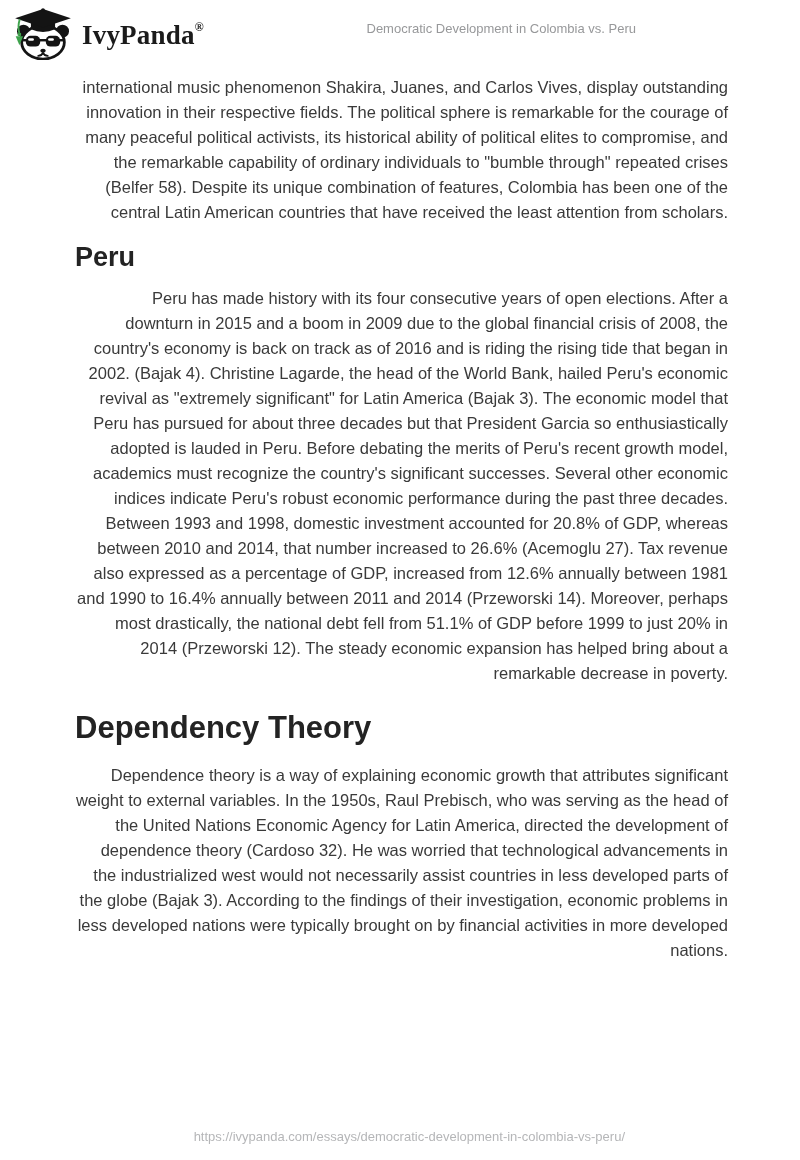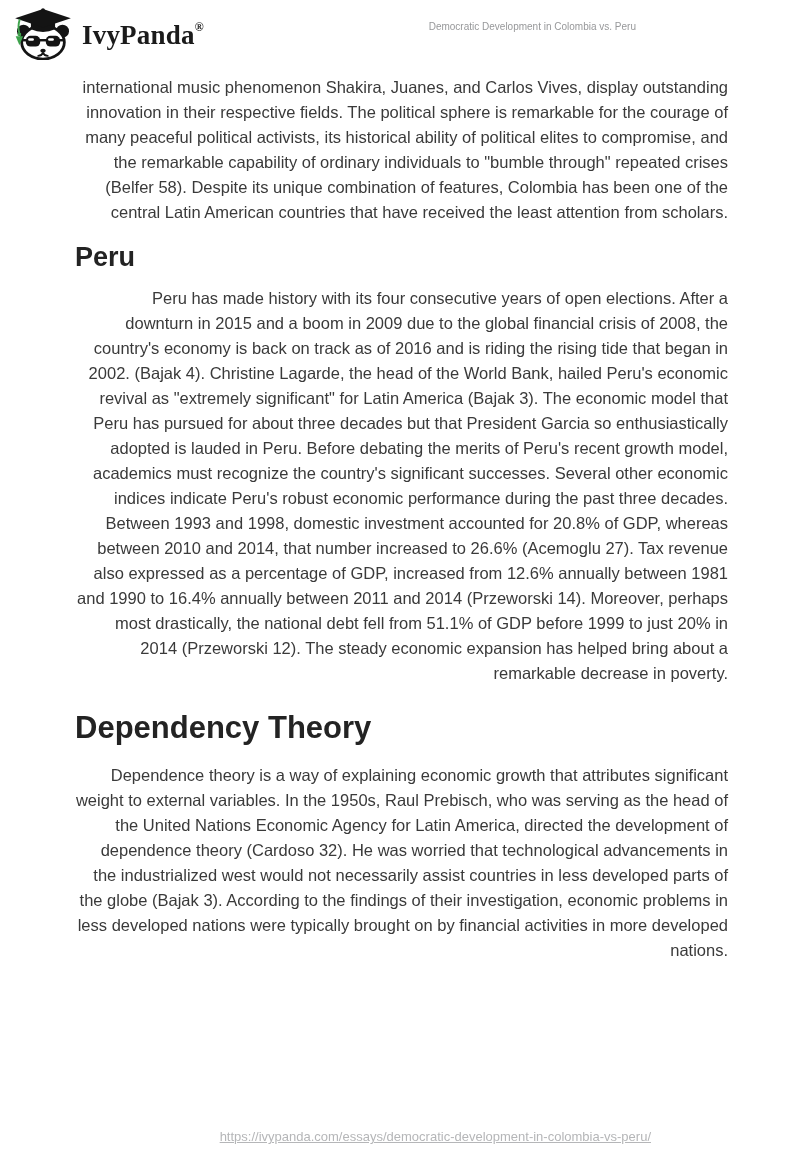--- a/index.html
+++ b/index.html
@@ -42,21 +42,21 @@
     line-height: 1;
   }
   .logo-reg {
     font-family: "Liberation Serif", serif;
     font-weight: 700;
     font-size: 12px;
     color: #1b1b1b;
     vertical-align: 13px;
   }
   .doc-title {
-    font-size: 10px;
+    font-size: 13px;
     color: #97989a;
     margin-top: 13px;
   }
   
   .content {
     margin: 15px 72px 0 75px;
     width: 653px;
     color: #3a3a3a;
     font-size: 16.5px;
     line-height: 25px;
@@ -76,25 +76,24 @@
   h2.section-heading {
     font-size: 27px;
     font-weight: 700;
     color: #232323;
     margin: 17px 0 13px 0;
     line-height: 1.15;
   }
   
   .footer {
     position: absolute;
-    right: 18px;
+    right: 44px;
     bottom: 16px;
     font-size: 13px;
     color: #b5b6b8;
-    text-decoration: underline;
   }
 </style>
 </head>
 <body>
 
 <div class="page">
 
   <div class="header">
     <div class="logo">
       <svg width="62" height="52" viewBox="0 0 66 56" aria-hidden="true">

